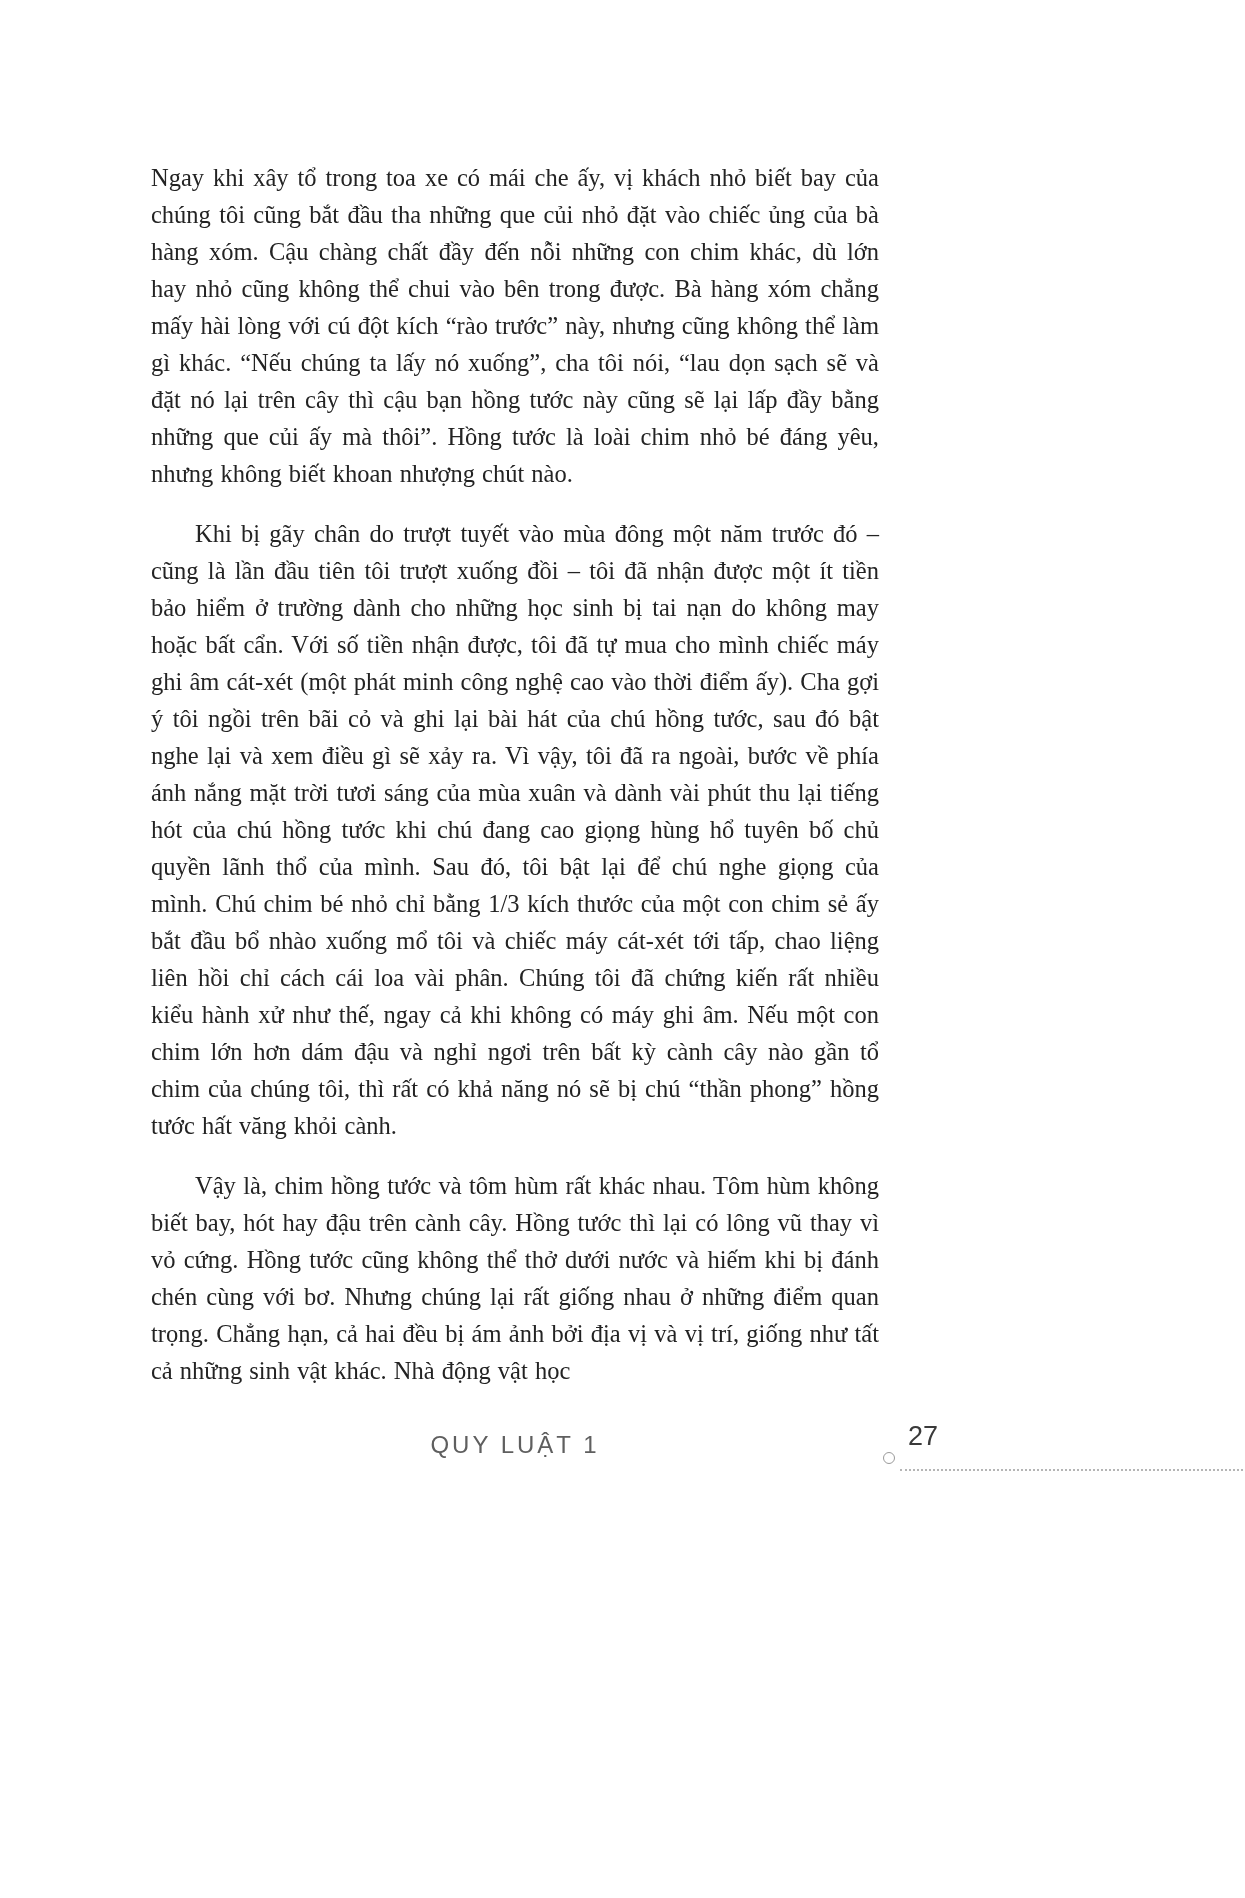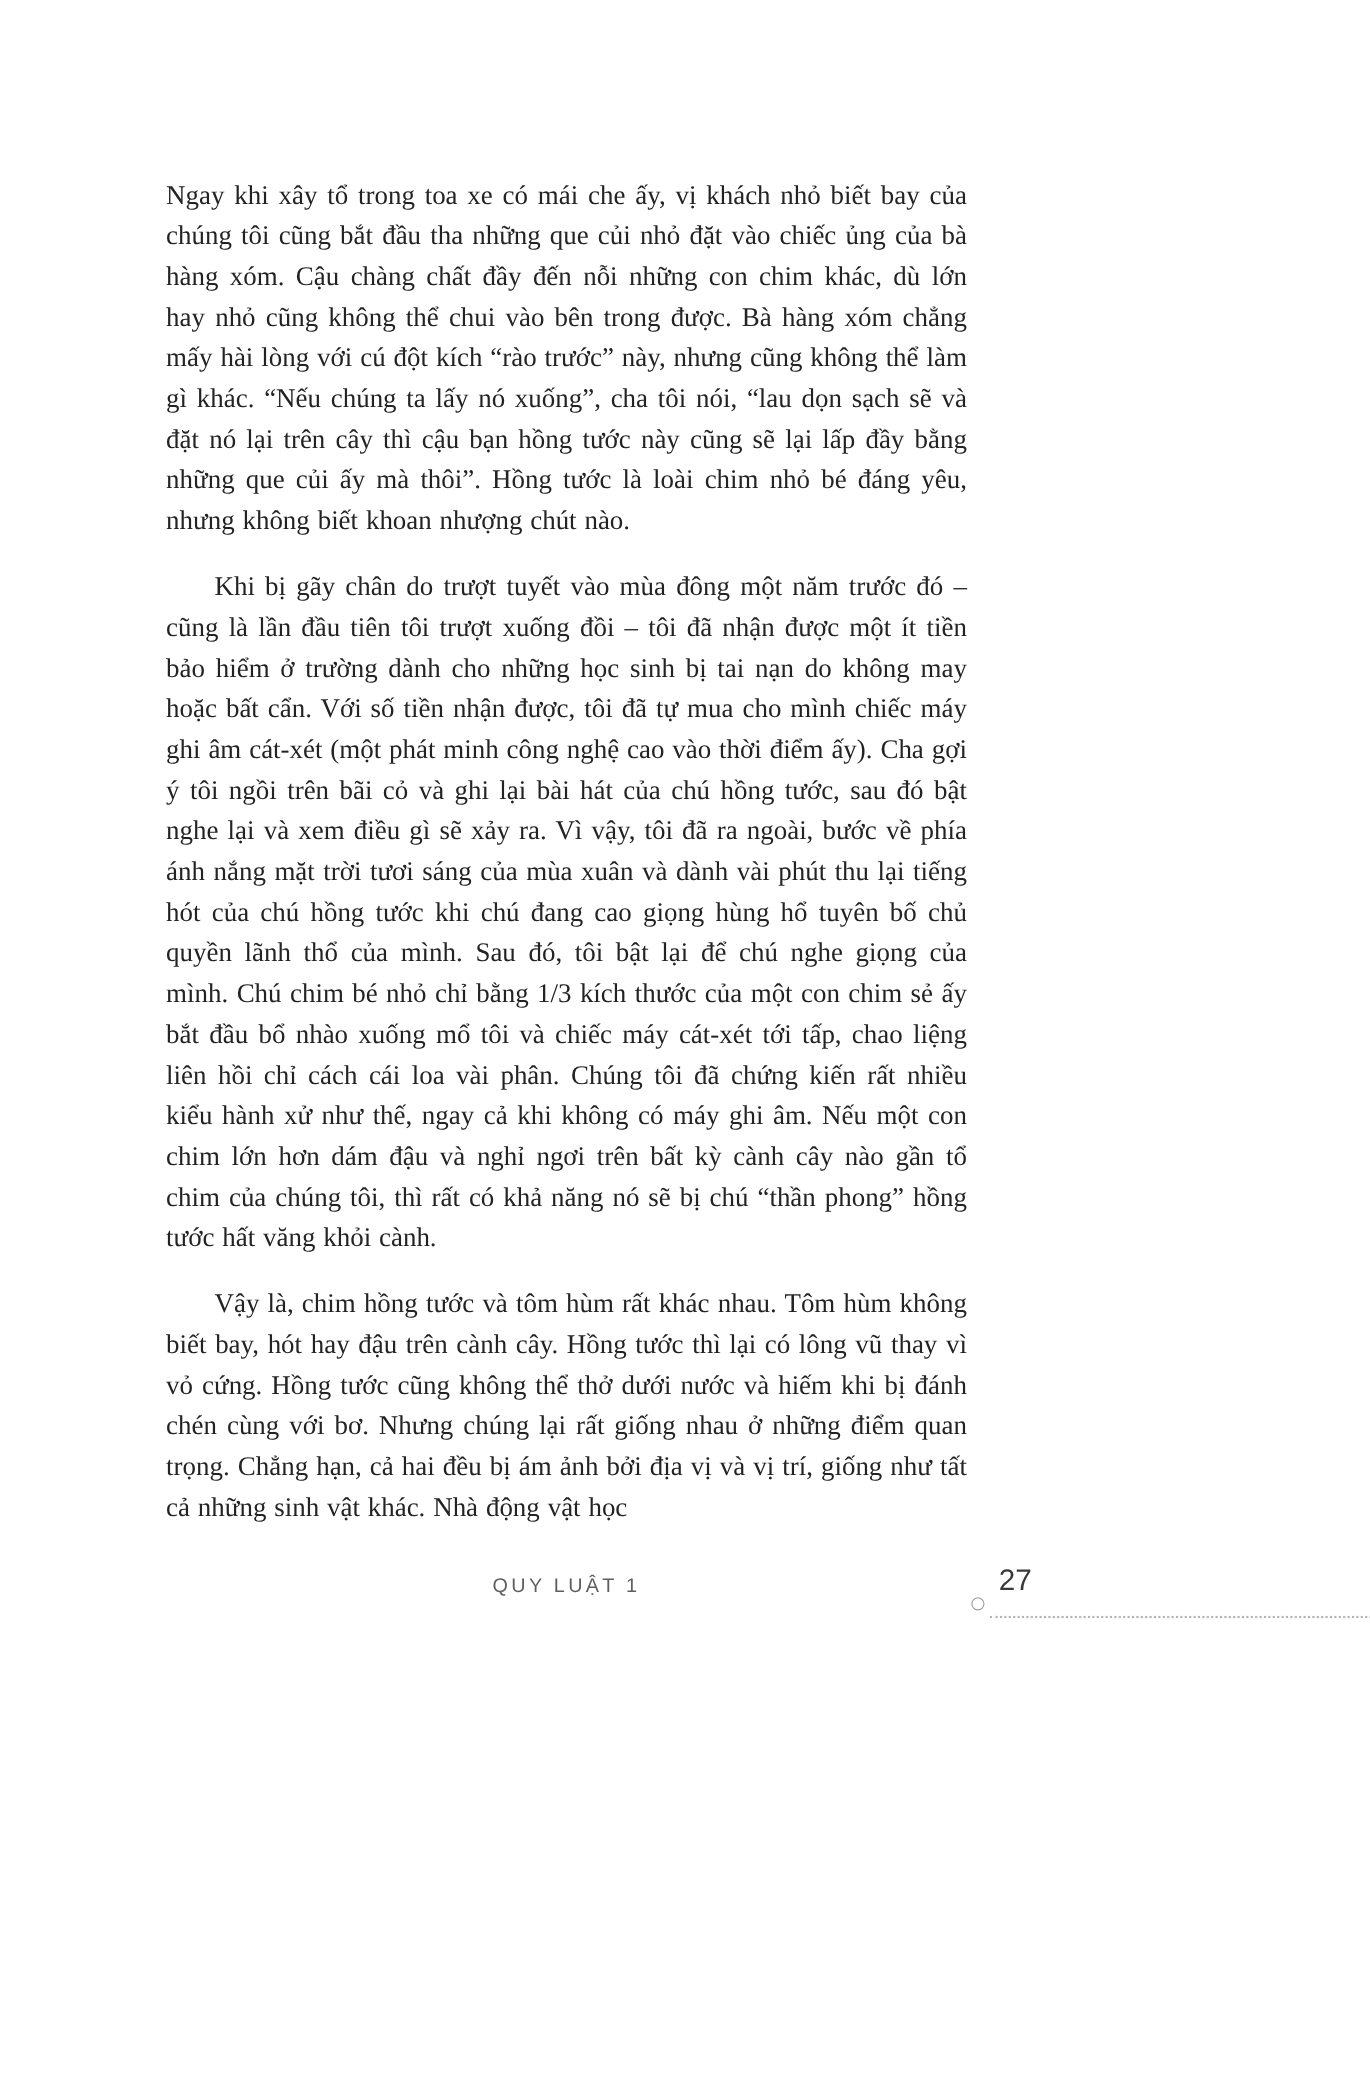--- a/index.html
+++ b/index.html
@@ -48,21 +48,21 @@
     height: 60px;
   }
 
   .footer-title {
     position: absolute;
     left: 131px;
     width: 748px;
     top: 12px;
     text-align: center;
     font-family: "Liberation Sans", "DejaVu Sans", sans-serif;
-    font-size: 18px;
+    font-size: 24px;
     letter-spacing: 3px;
     color: #5f5f5f;
   }
 
   .page-number {
     position: absolute;
     left: 893px;
     top: 2px;
     font-family: "Liberation Sans", "DejaVu Sans", sans-serif;
     font-size: 27px;

